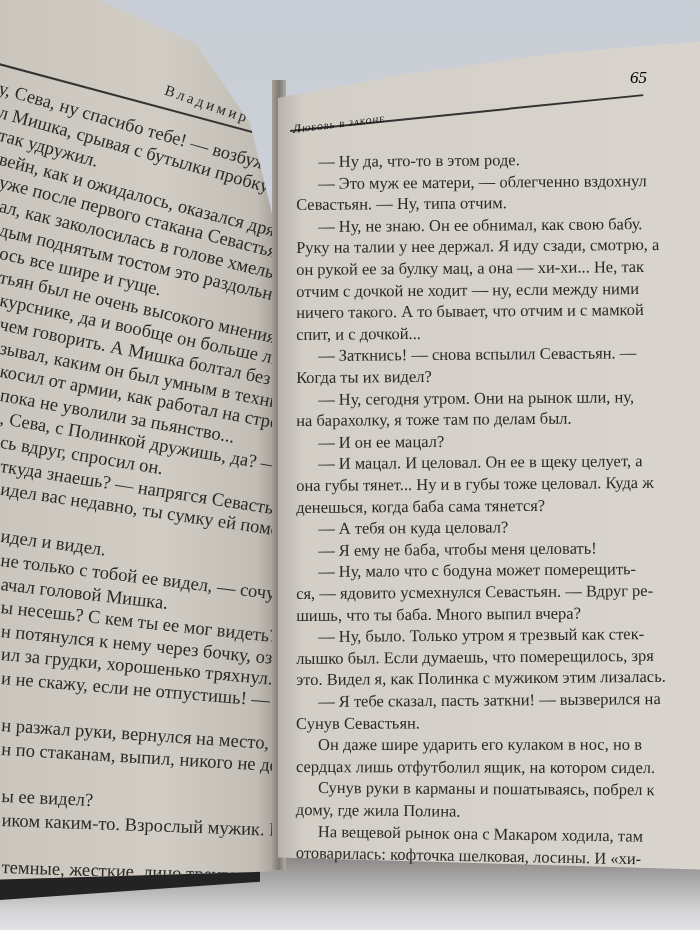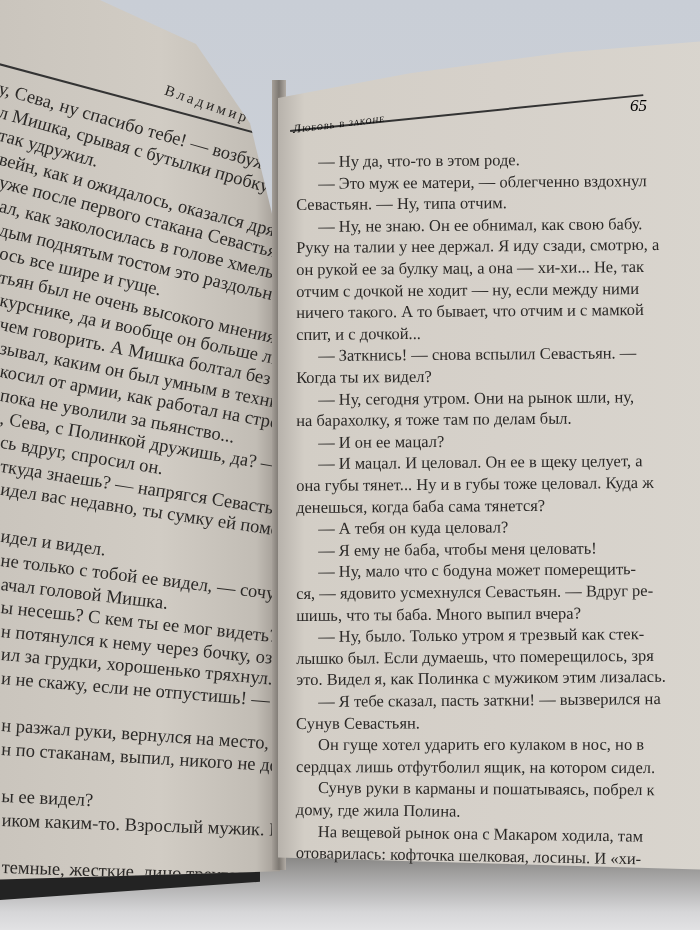--- a/index.html
+++ b/index.html
@@ -44,21 +44,21 @@
   }
   .rule-right {
     position:absolute; left:290px; top:130px; width:355px; height:1.5px; background:#333;
     transform: rotate(-5.8deg); transform-origin:left top;
   }
   .running-head-right {
     position:absolute; left:292px; top:122px; font-size:12px; font-style:italic; letter-spacing:1px;
     transform: rotate(-7deg); transform-origin:left top; white-space:nowrap; font-variant: small-caps;
   }
   .page-number {
-    position:absolute; left:630px; top:96px; font-size:17px; font-style:italic;
+    position:absolute; left:630px; top:68px; font-size:17px; font-style:italic;
   }
   .left-lines, .right-lines { position:absolute; }
   .line {
     position:absolute; white-space:nowrap; font-size:18.5px; color:#2b2927;
   }
   .right-lines .line { font-size:16.5px; }
 </style>
 </head>
 <body>
 
@@ -134,19 +134,19 @@
     <div class="line" style="left: 318px; top: 519.2px; transform: rotate(-0.5deg); transform-origin: left top;">— А тебя он куда целовал?</div>
     <div class="line" style="left: 318px; top: 540.8px; transform: rotate(-0.5deg); transform-origin: left top;">— Я ему не баба, чтобы меня целовать!</div>
     <div class="line" style="left: 318px; top: 562.4px; transform: rotate(-0.5deg); transform-origin: left top;">— Ну, мало что с бодуна может померещить-</div>
     <div class="line" style="left: 296px; top: 584px; transform: rotate(-0.5deg); transform-origin: left top;">ся, — ядовито усмехнулся Севастьян. — Вдруг ре-</div>
     <div class="line" style="left: 296px; top: 605.6px; transform: rotate(-0.5deg); transform-origin: left top;">шишь, что ты баба. Много выпил вчера?</div>
     <div class="line" style="left: 318px; top: 627.2px; transform: rotate(-0.5deg); transform-origin: left top;">— Ну, было. Только утром я трезвый как стек-</div>
     <div class="line" style="left: 296px; top: 648.8px; transform: rotate(-0.5deg); transform-origin: left top;">лышко был. Если думаешь, что померещилось, зря</div>
     <div class="line" style="left: 296px; top: 670.4px; transform: rotate(-0.5deg); transform-origin: left top;">это. Видел я, как Полинка с мужиком этим лизалась.</div>
     <div class="line" style="left: 318px; top: 692px; transform: rotate(-0.5deg); transform-origin: left top;">— Я тебе сказал, пасть заткни! — вызверился на</div>
     <div class="line" style="left: 296px; top: 713.6px; transform: rotate(-0.28deg); transform-origin: left top;">Сунув Севастьян.</div>
-    <div class="line" style="left: 318px; top: 735.2px; transform: rotate(-0.0599999deg); transform-origin: left top;">Он гуще хотел ударить его кулаком в нос, но в</div>
+    <div class="line" style="left: 318px; top: 735.2px; transform: rotate(-0.0599999deg); transform-origin: left top;">Он даже шире ударить его кулаком в нос, но в</div>
     <div class="line" style="left: 296px; top: 756.8px; transform: rotate(0.16deg); transform-origin: left top;">сердцах лишь отфутболил ящик, на котором сидел.</div>
     <div class="line" style="left: 318px; top: 778.4px; transform: rotate(0.38deg); transform-origin: left top;">Сунув руки в карманы и пошатываясь, побрел к</div>
     <div class="line" style="left: 296px; top: 800px; transform: rotate(0.6deg); transform-origin: left top;">дому, где жила Полина.</div>
     <div class="line" style="left: 318px; top: 821.6px; transform: rotate(0.82deg); transform-origin: left top;">На вещевой рынок она с Макаром ходила, там</div>
     <div class="line" style="left: 296px; top: 843.2px; transform: rotate(1.04deg); transform-origin: left top;">отоварилась: кофточка шелковая, лосины. И «хи-</div>
   </div>
 
 </body></html>

